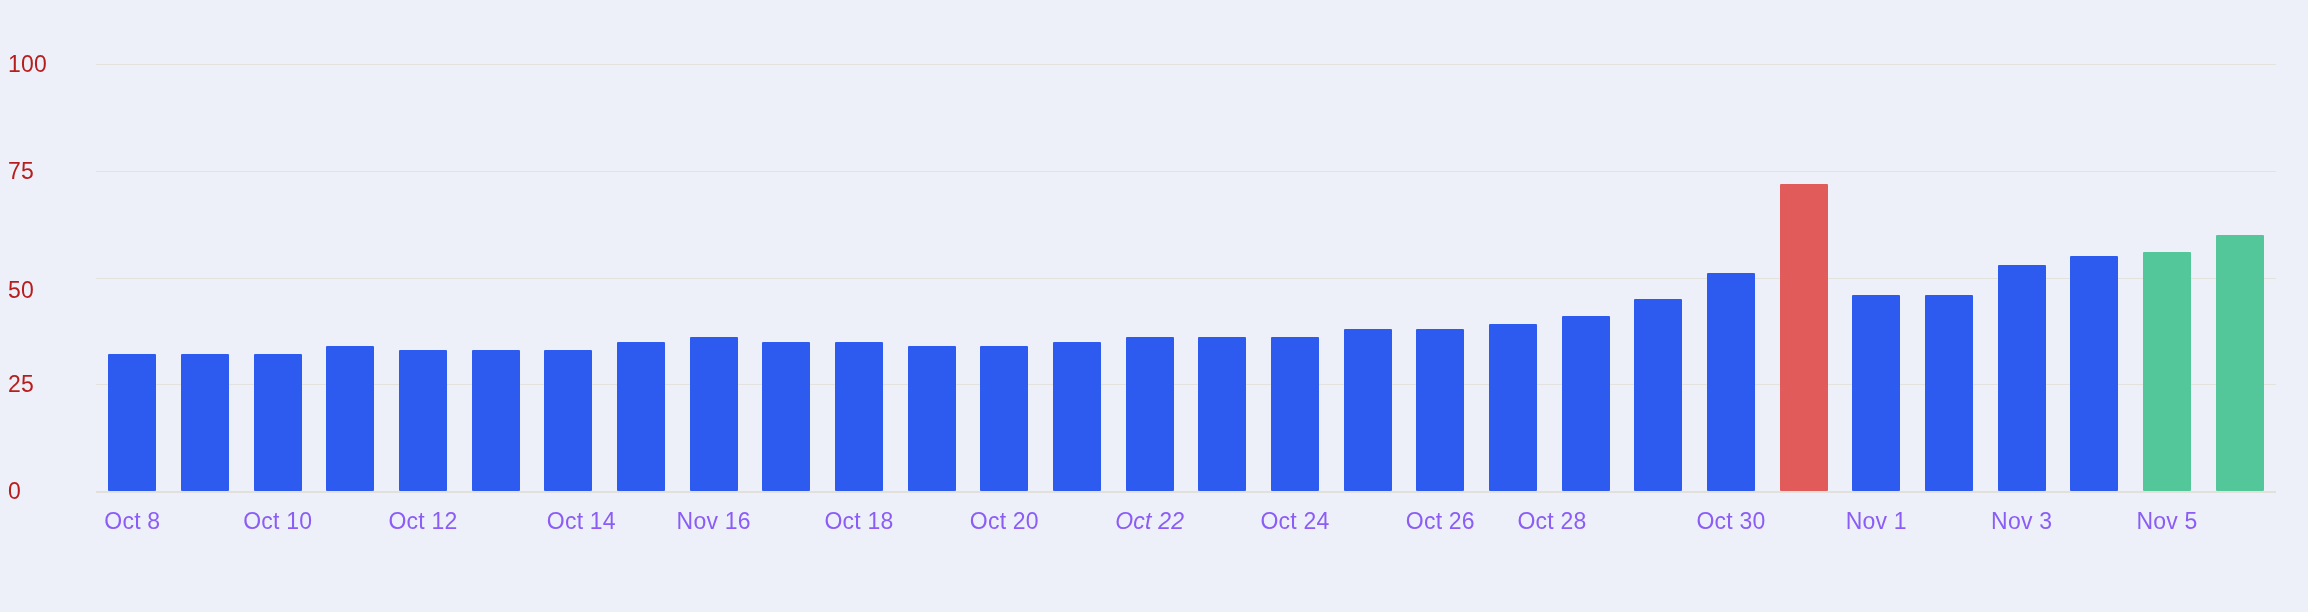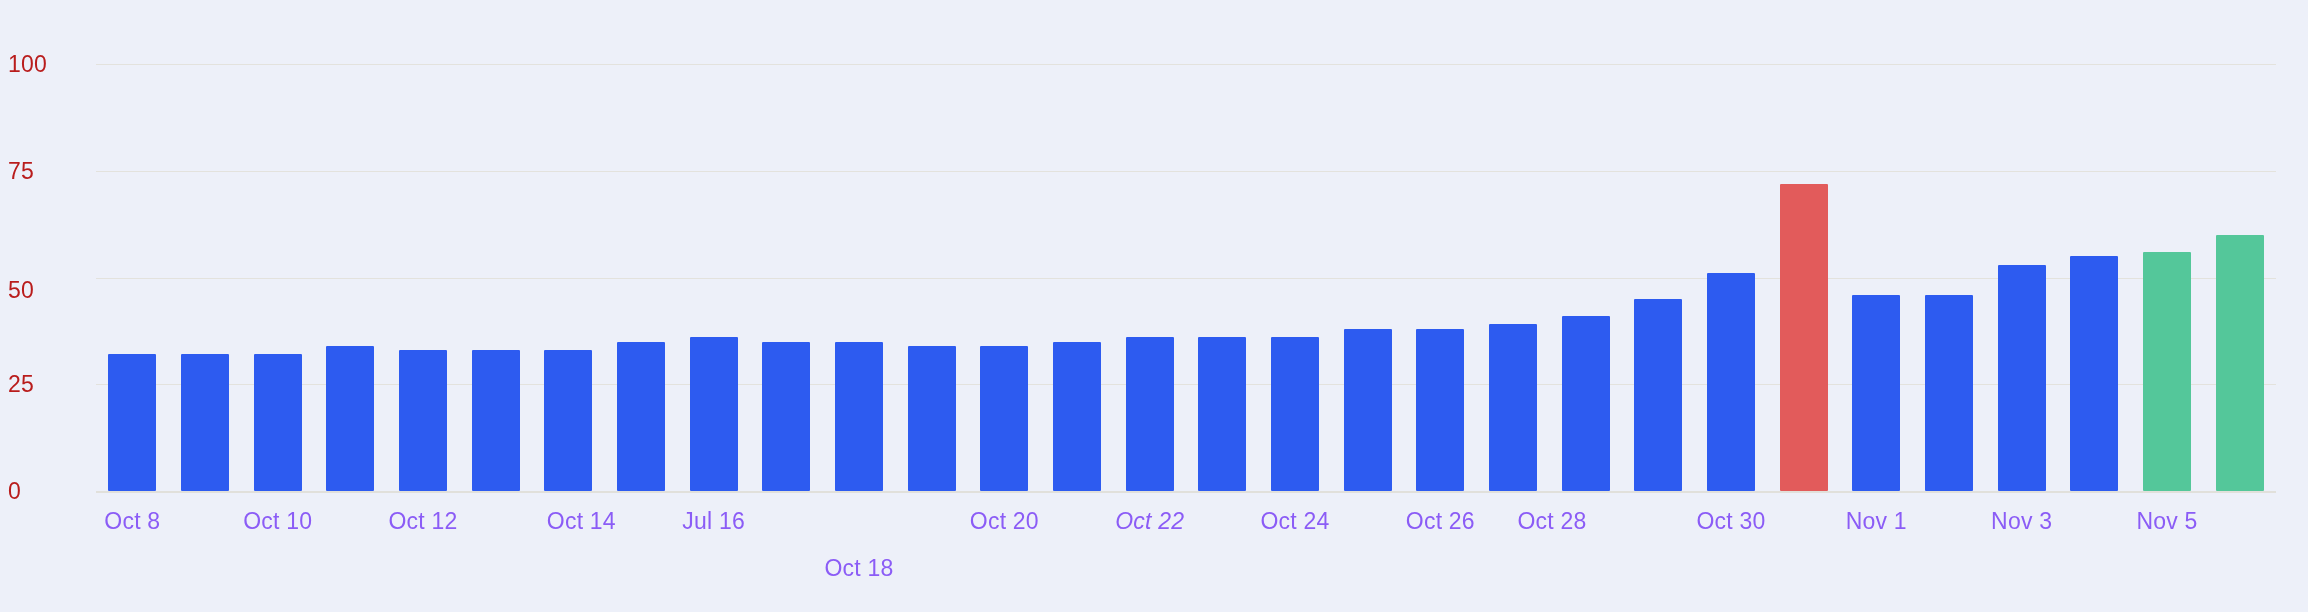--- a/index.html
+++ b/index.html
@@ -120,22 +120,22 @@
         <div class="bar" title="Nov 5: 56" style="left: 2046.84px; width: 48.3233px; height: 239.12px; background: rgb(84, 199, 154);"></div>
         <div class="bar" title="Nov 6: 60" style="left: 2119.51px; width: 48.3233px; height: 256.2px; background: rgb(84, 199, 154);"></div>
       </div>
   </div>
 
   <div id="xlabels">
       <div class="xlabel" style="left: 132.333px;">Oct 8</div>
       <div class="xlabel" style="left: 277.667px;">Oct 10</div>
       <div class="xlabel" style="left: 423px;">Oct 12</div>
       <div class="xlabel" style="left: 568.333px; margin-left: 13px;">Oct 14</div>
-      <div class="xlabel" style="left: 713.667px;">Jul 16</div>
-      <div class="xlabel" style="left: 859px; margin-top: 47px;">Oct 18</div>
+      <div class="xlabel" style="left: 713.667px;">Nov 16</div>
+      <div class="xlabel" style="left: 859px;">Oct 18</div>
       <div class="xlabel" style="left: 1004.33px;">Oct 20</div>
       <div class="xlabel" style="left: 1149.67px; font-style: italic;">Oct 22</div>
       <div class="xlabel" style="left: 1295px;">Oct 24</div>
       <div class="xlabel" style="left: 1440.33px;">Oct 26</div>
       <div class="xlabel" style="left: 1552px;">Oct 28</div>
       <div class="xlabel" style="left: 1731px; text-align: center;">Oct 30</div>
       <div class="xlabel" style="left: 1876.33px;">Nov 1</div>
       <div class="xlabel" style="left: 2021.67px;">Nov 3</div>
       <div class="xlabel" style="left: 2167px;">Nov 5</div>
     </div>

